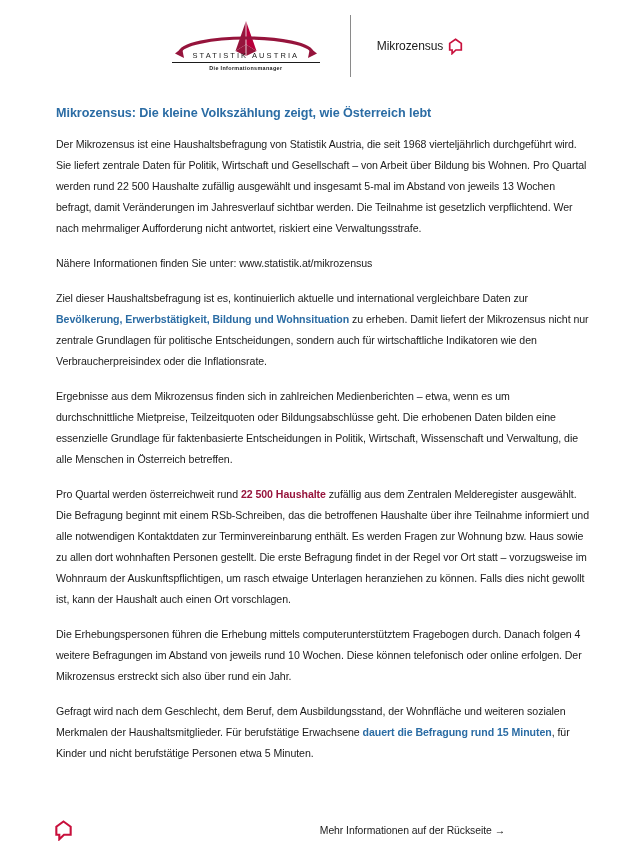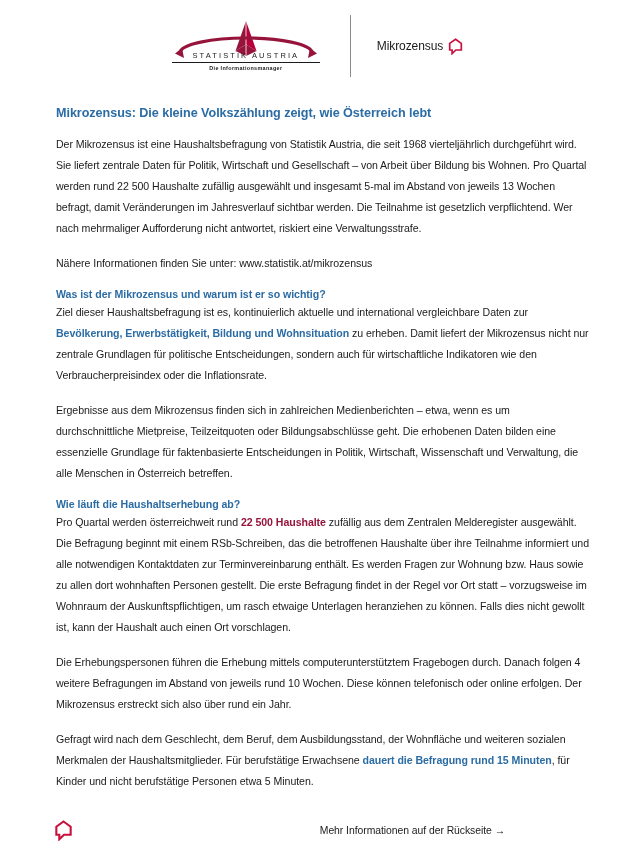--- a/index.html
+++ b/index.html
@@ -183,27 +183,25 @@
 </div>
 
 <div class="content">
 
   <h1 class="doc-title">Mikrozensus: Die kleine Volkszählung zeigt, wie Österreich lebt</h1>
 
   <p class="body">Der Mikrozensus ist eine Haushaltsbefragung von Statistik Austria, die seit 1968 vierteljährlich durchgeführt wird. Sie liefert zentrale Daten für Politik, Wirtschaft und Gesellschaft – von Arbeit über Bildung bis Wohnen. Pro Quartal werden rund 22 500 Haushalte zufällig ausgewählt und insgesamt 5-mal im Abstand von jeweils 13 Wochen befragt, damit Veränderungen im Jahresverlauf sichtbar werden. Die Teilnahme ist gesetzlich verpflichtend. Wer nach mehrmaliger Aufforderung nicht antwortet, riskiert eine Verwaltungsstrafe.</p>
   <p class="body">Nähere Informationen finden Sie unter: www.statistik.at/mikrozensus</p>
 
   <div class="sec">
-    <h2 class="section-title">Was ist der Mikrozensus und warum ist er so wichtig?</h2>
     <p class="body"><span>Ziel dieser Haushaltsbefragung ist es, kontinuierlich aktuelle und international vergleichbare Daten zur </span><span class="hl-blue">Bevölkerung, Erwerbstätigkeit, Bildung und Wohnsituation</span><span> zu erheben. Damit liefert der Mikrozensus nicht nur zentrale Grundlagen für politische Entscheidungen, sondern auch für wirtschaftliche Indikatoren wie den Verbraucherpreisindex oder die Inflationsrate.</span></p>
     <p class="body">Ergebnisse aus dem Mikrozensus finden sich in zahlreichen Medienberichten – etwa, wenn es um durchschnittliche Mietpreise, Teilzeitquoten oder Bildungsabschlüsse geht. Die erhobenen Daten bilden eine essenzielle Grundlage für faktenbasierte Entscheidungen in Politik, Wirtschaft, Wissenschaft und Verwaltung, die alle Menschen in Österreich betreffen.</p>
   </div>
 
   <div class="sec">
-    <h2 class="section-title">Wie läuft die Haushaltserhebung ab?</h2>
     <p class="body"><span>Pro Quartal werden österreichweit rund </span><span class="hl-red">22 500 Haushalte</span><span> zufällig aus dem Zentralen Melderegister ausgewählt. Die Befragung beginnt mit einem RSb-Schreiben, das die betroffenen Haushalte über ihre Teilnahme informiert und alle notwendigen Kontaktdaten zur Terminvereinbarung enthält. Es werden Fragen zur Wohnung bzw. Haus sowie zu allen dort wohnhaften Personen gestellt. Die erste Befragung findet in der Regel vor Ort statt – vorzugsweise im Wohnraum der Auskunftspflichtigen, um rasch etwaige Unterlagen heranziehen zu können. Falls dies nicht gewollt ist, kann der Haushalt auch einen Ort vorschlagen.</span></p>
     <p class="body">Die Erhebungspersonen führen die Erhebung mittels computerunterstütztem Fragebogen durch. Danach folgen 4 weitere Befragungen im Abstand von jeweils rund 10 Wochen. Diese können telefonisch oder online erfolgen. Der Mikrozensus erstreckt sich also über rund ein Jahr.</p>
   </div>
 
   <div class="sec">
     <p class="body"><span>Gefragt wird nach dem Geschlecht, dem Beruf, dem Ausbildungsstand, der Wohnfläche und weiteren sozialen Merkmalen der Haushaltsmitglieder. Für berufstätige Erwachsene </span><span class="hl-blue">dauert die Befragung rund 15 Minuten</span><span>, für Kinder und nicht berufstätige Personen etwa 5 Minuten.</span></p>
   </div>
 
 </div>
 

